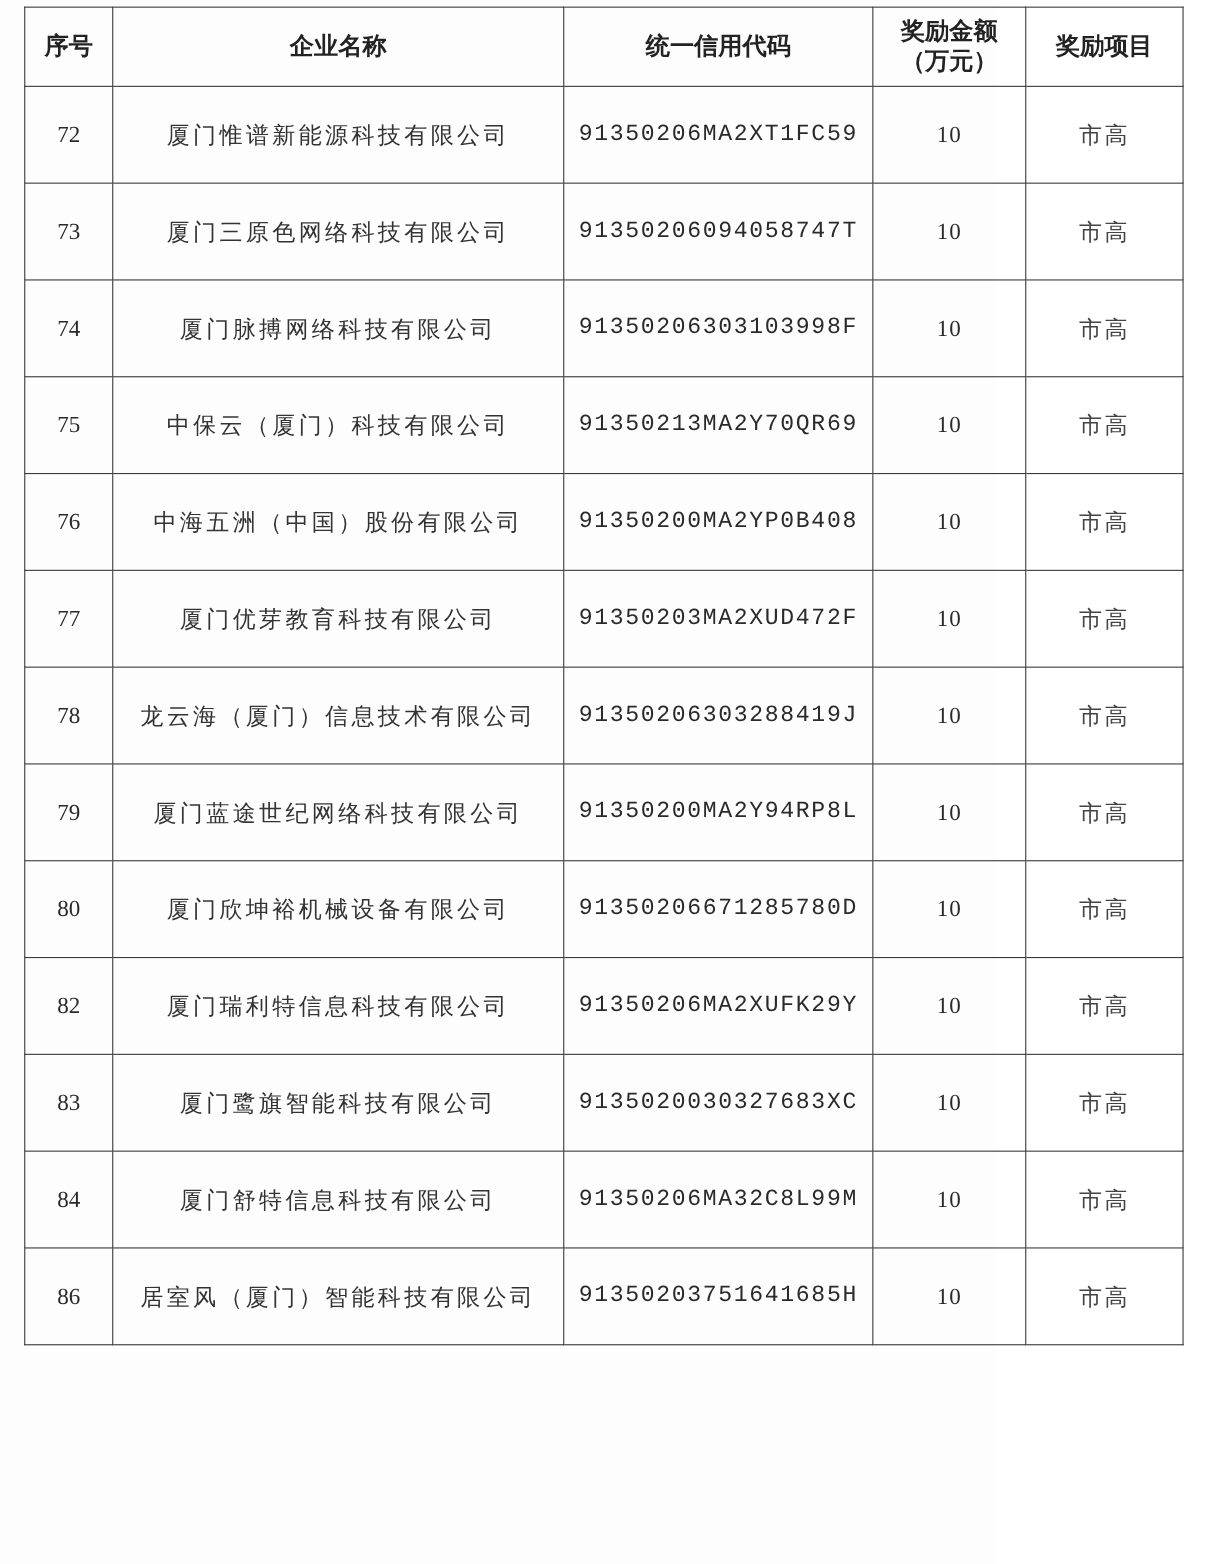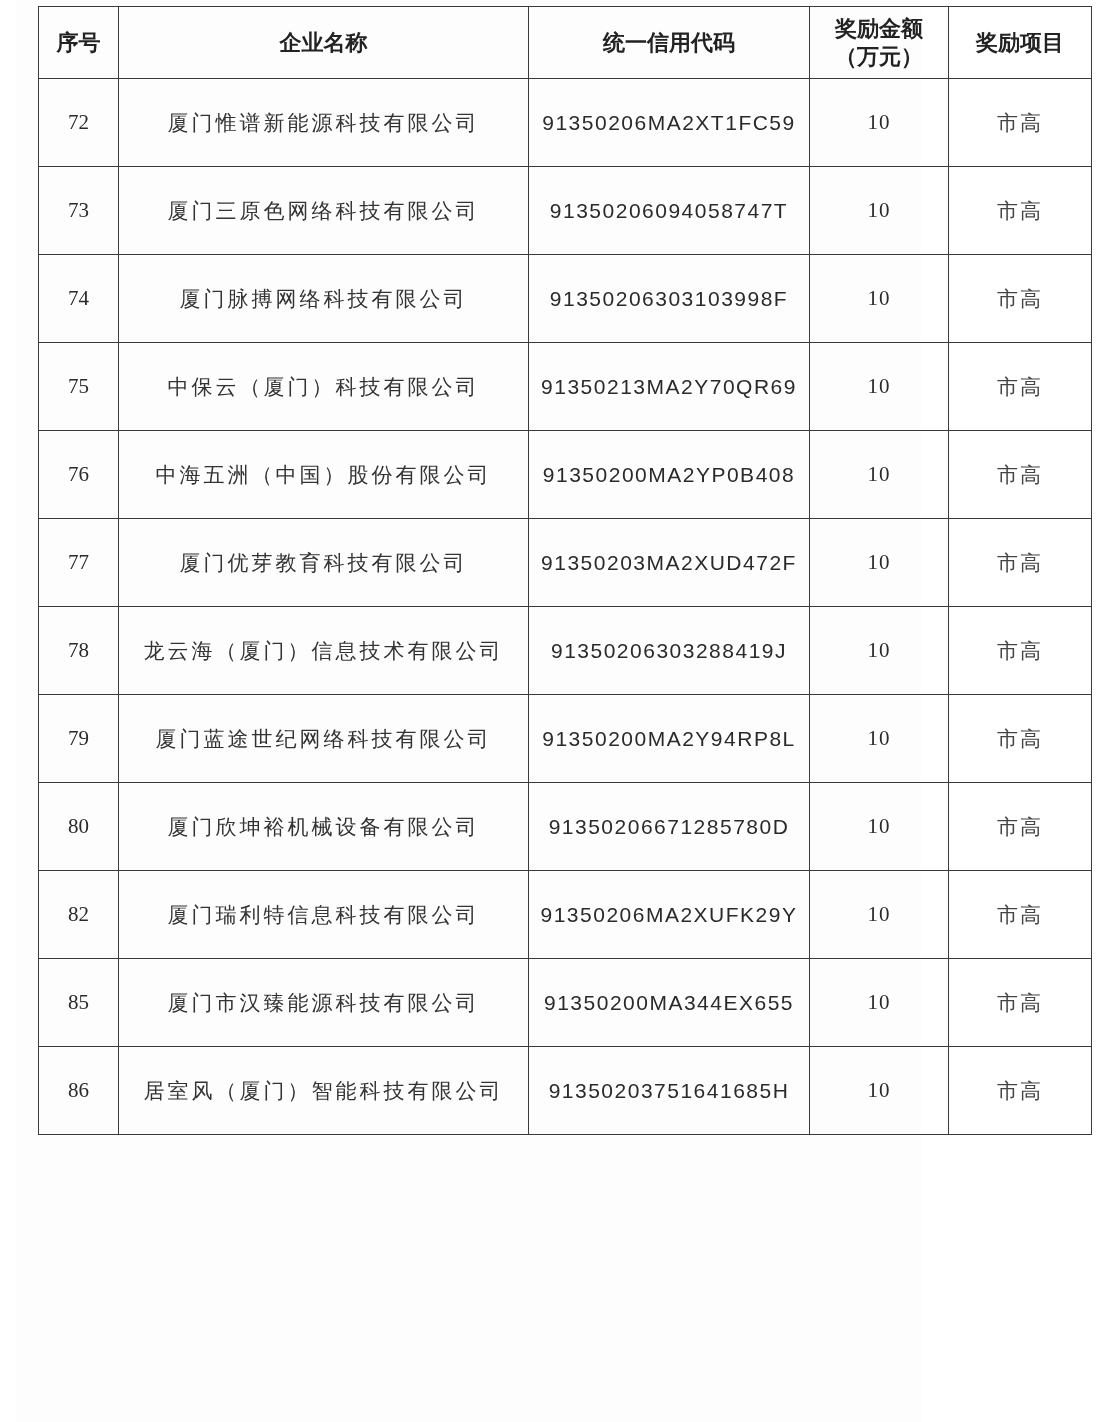--- a/index.html
+++ b/index.html
@@ -1,27 +1,27 @@
 <!DOCTYPE html>
 <html><head>
 <meta charset="utf-8">
 <style>
   html, body { margin: 0; padding: 0; background: #ffffff; }
   body { width: 1105px; height: 1422px; position: relative; overflow: hidden;
          font-family: "DejaVu Serif", "Liberation Serif", serif; color: #2a2a2a; }
-  .page { position: absolute; left: 16px; top: 0; width: 905px; height: 1422px; background: #fdfdfd; }
+  .page { position: absolute; left: 0; top: 0; width: 905px; height: 1422px; background: #fdfdfd; }
   table.awards { position: absolute; left: 22px; top: 6px; border-collapse: collapse; table-layout: fixed; width: 1053px; }
   table.awards th, table.awards td { border: 1.6px solid #3a3a3a; text-align: center; vertical-align: middle; padding: 0; }
   table.awards th { height: 71px; font-weight: bold; font-size: 22px; color: #222; line-height: 1.25; }
   table.awards td { height: 87px; font-size: 21px; }
   col.c-no { width: 80px; } col.c-name { width: 410px; } col.c-code { width: 281px; }
   col.c-amt { width: 139px; } col.c-proj { width: 143px; }
   td.no { font-family: "Liberation Serif", serif; font-size: 22px; margin-left: 47px; }
   td.name { letter-spacing: 3px; font-size: 21px; font-family: "DejaVu Sans", sans-serif; font-weight: normal; color: #333; margin-top: 40px; }
-  td.code { font-family: Liberation Sans, sans-serif; font-size: 21px; letter-spacing: 1.5px; }
+  td.code { font-family: Liberation Mono, monospace; font-size: 21px; letter-spacing: 1.5px; }
   td.amt { font-family: "Liberation Serif", serif; font-size: 22px; letter-spacing: 1px; }
   td.proj { font-family: Liberation Mono, monospace; font-size: 21px; color: #444; letter-spacing: 2px; }
   .hdr-amt { display: block; }
 </style>
 </head>
 <body>
 
 <div class="page">
   <table class="awards">
     <colgroup>
@@ -108,23 +108,30 @@
           <td class="proj">市高</td>
         </tr>
         <tr>
           <td class="no">82</td>
           <td class="name">厦门瑞利特信息科技有限公司</td>
           <td class="code">91350206MA2XUFK29Y</td>
           <td class="amt">10</td>
           <td class="proj">市高</td>
         </tr>
         <tr>
-          <td class="no">85</td>
-          <td class="name">厦门市汉臻能源科技有限公司</td>
-          <td class="code">91350200MA344EX655</td>
+          <td class="no">83</td>
+          <td class="name">厦门鹭旗智能科技有限公司</td>
+          <td class="code">9135020030327683XC</td>
+          <td class="amt">10</td>
+          <td class="proj">市高</td>
+        </tr>
+        <tr>
+          <td class="no">84</td>
+          <td class="name">厦门舒特信息科技有限公司</td>
+          <td class="code">91350206MA32C8L99M</td>
           <td class="amt">10</td>
           <td class="proj">市高</td>
         </tr>
         <tr>
           <td class="no">86</td>
           <td class="name">居室风（厦门）智能科技有限公司</td>
           <td class="code">91350203751641685H</td>
           <td class="amt">10</td>
           <td class="proj">市高</td>
         </tr>

